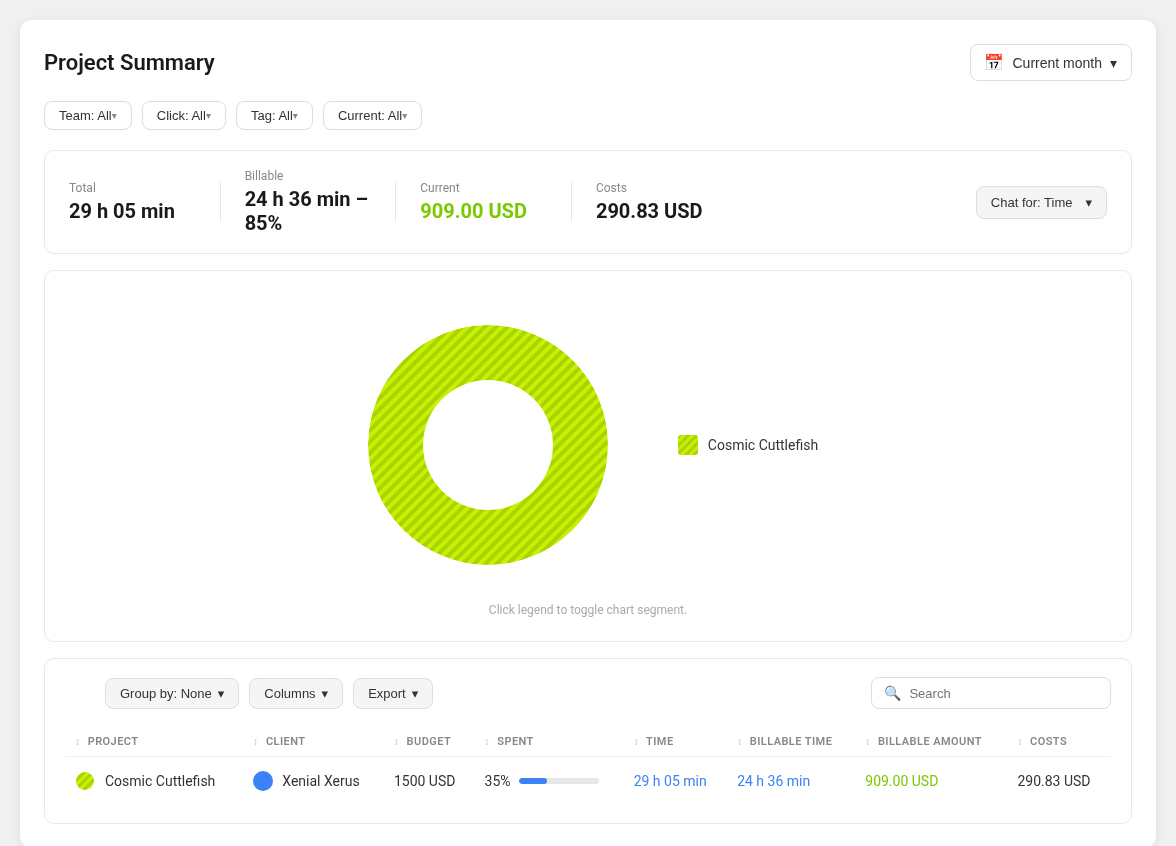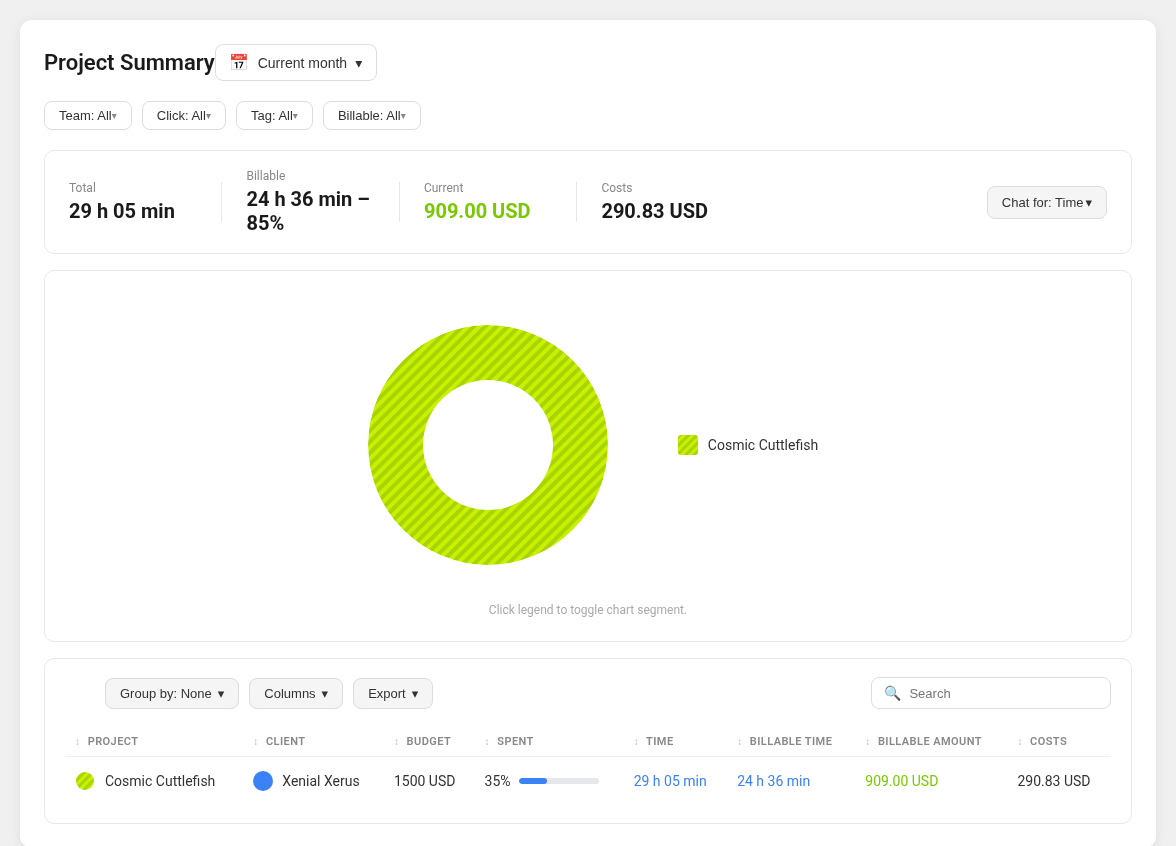--- a/index.html
+++ b/index.html
@@ -14,20 +14,21 @@
     }
     .page-wrapper {
       background: #fff;
       border-radius: 12px;
       width: 1136px;
       padding: 24px;
       box-shadow: 0 2px 12px rgba(0,0,0,0.08);
     }
     .page-header {
       display: flex;
+      justify-content: space-between;
       align-items: center;
       margin-bottom: 20px;
     }
     .page-title {
       font-size: 22px;
       font-weight: 600;
       color: #1a1a1a;
     }
     .date-filter-btn {
       display: flex;
@@ -97,21 +98,21 @@
     .chat-for-btn {
       border: 1px solid #ddd;
       border-radius: 8px;
       padding: 8px 14px;
       cursor: pointer;
       background: #f5f5f5;
       font-size: 13px;
       color: #333;
       display: flex;
       align-items: center;
-      gap: 2px;
+      gap: 13px;
       white-space: nowrap;
     }
 
     
     .chart-card {
       border: 1px solid #e8e8e8;
       border-radius: 10px;
       padding: 24px;
       margin-bottom: 16px;
       display: flex;
@@ -282,21 +283,21 @@
     </button>
     <button class="filter-btn">
       <span>Click: All</span>
       <span class="chevron">▾</span>
     </button>
     <button class="filter-btn">
       <span>Tag: All</span>
       <span class="chevron">▾</span>
     </button>
     <button class="filter-btn">
-      <span>Billable: All</span>
+      <span>Current: All</span>
       <span class="chevron">▾</span>
     </button>
   </div>
 
   <div class="stats-card">
     <div class="stat-item">
       <div class="stat-label">Total</div>
       <div class="stat-value">29 h 05 min</div>
     </div>
     <div class="stat-divider"></div>

